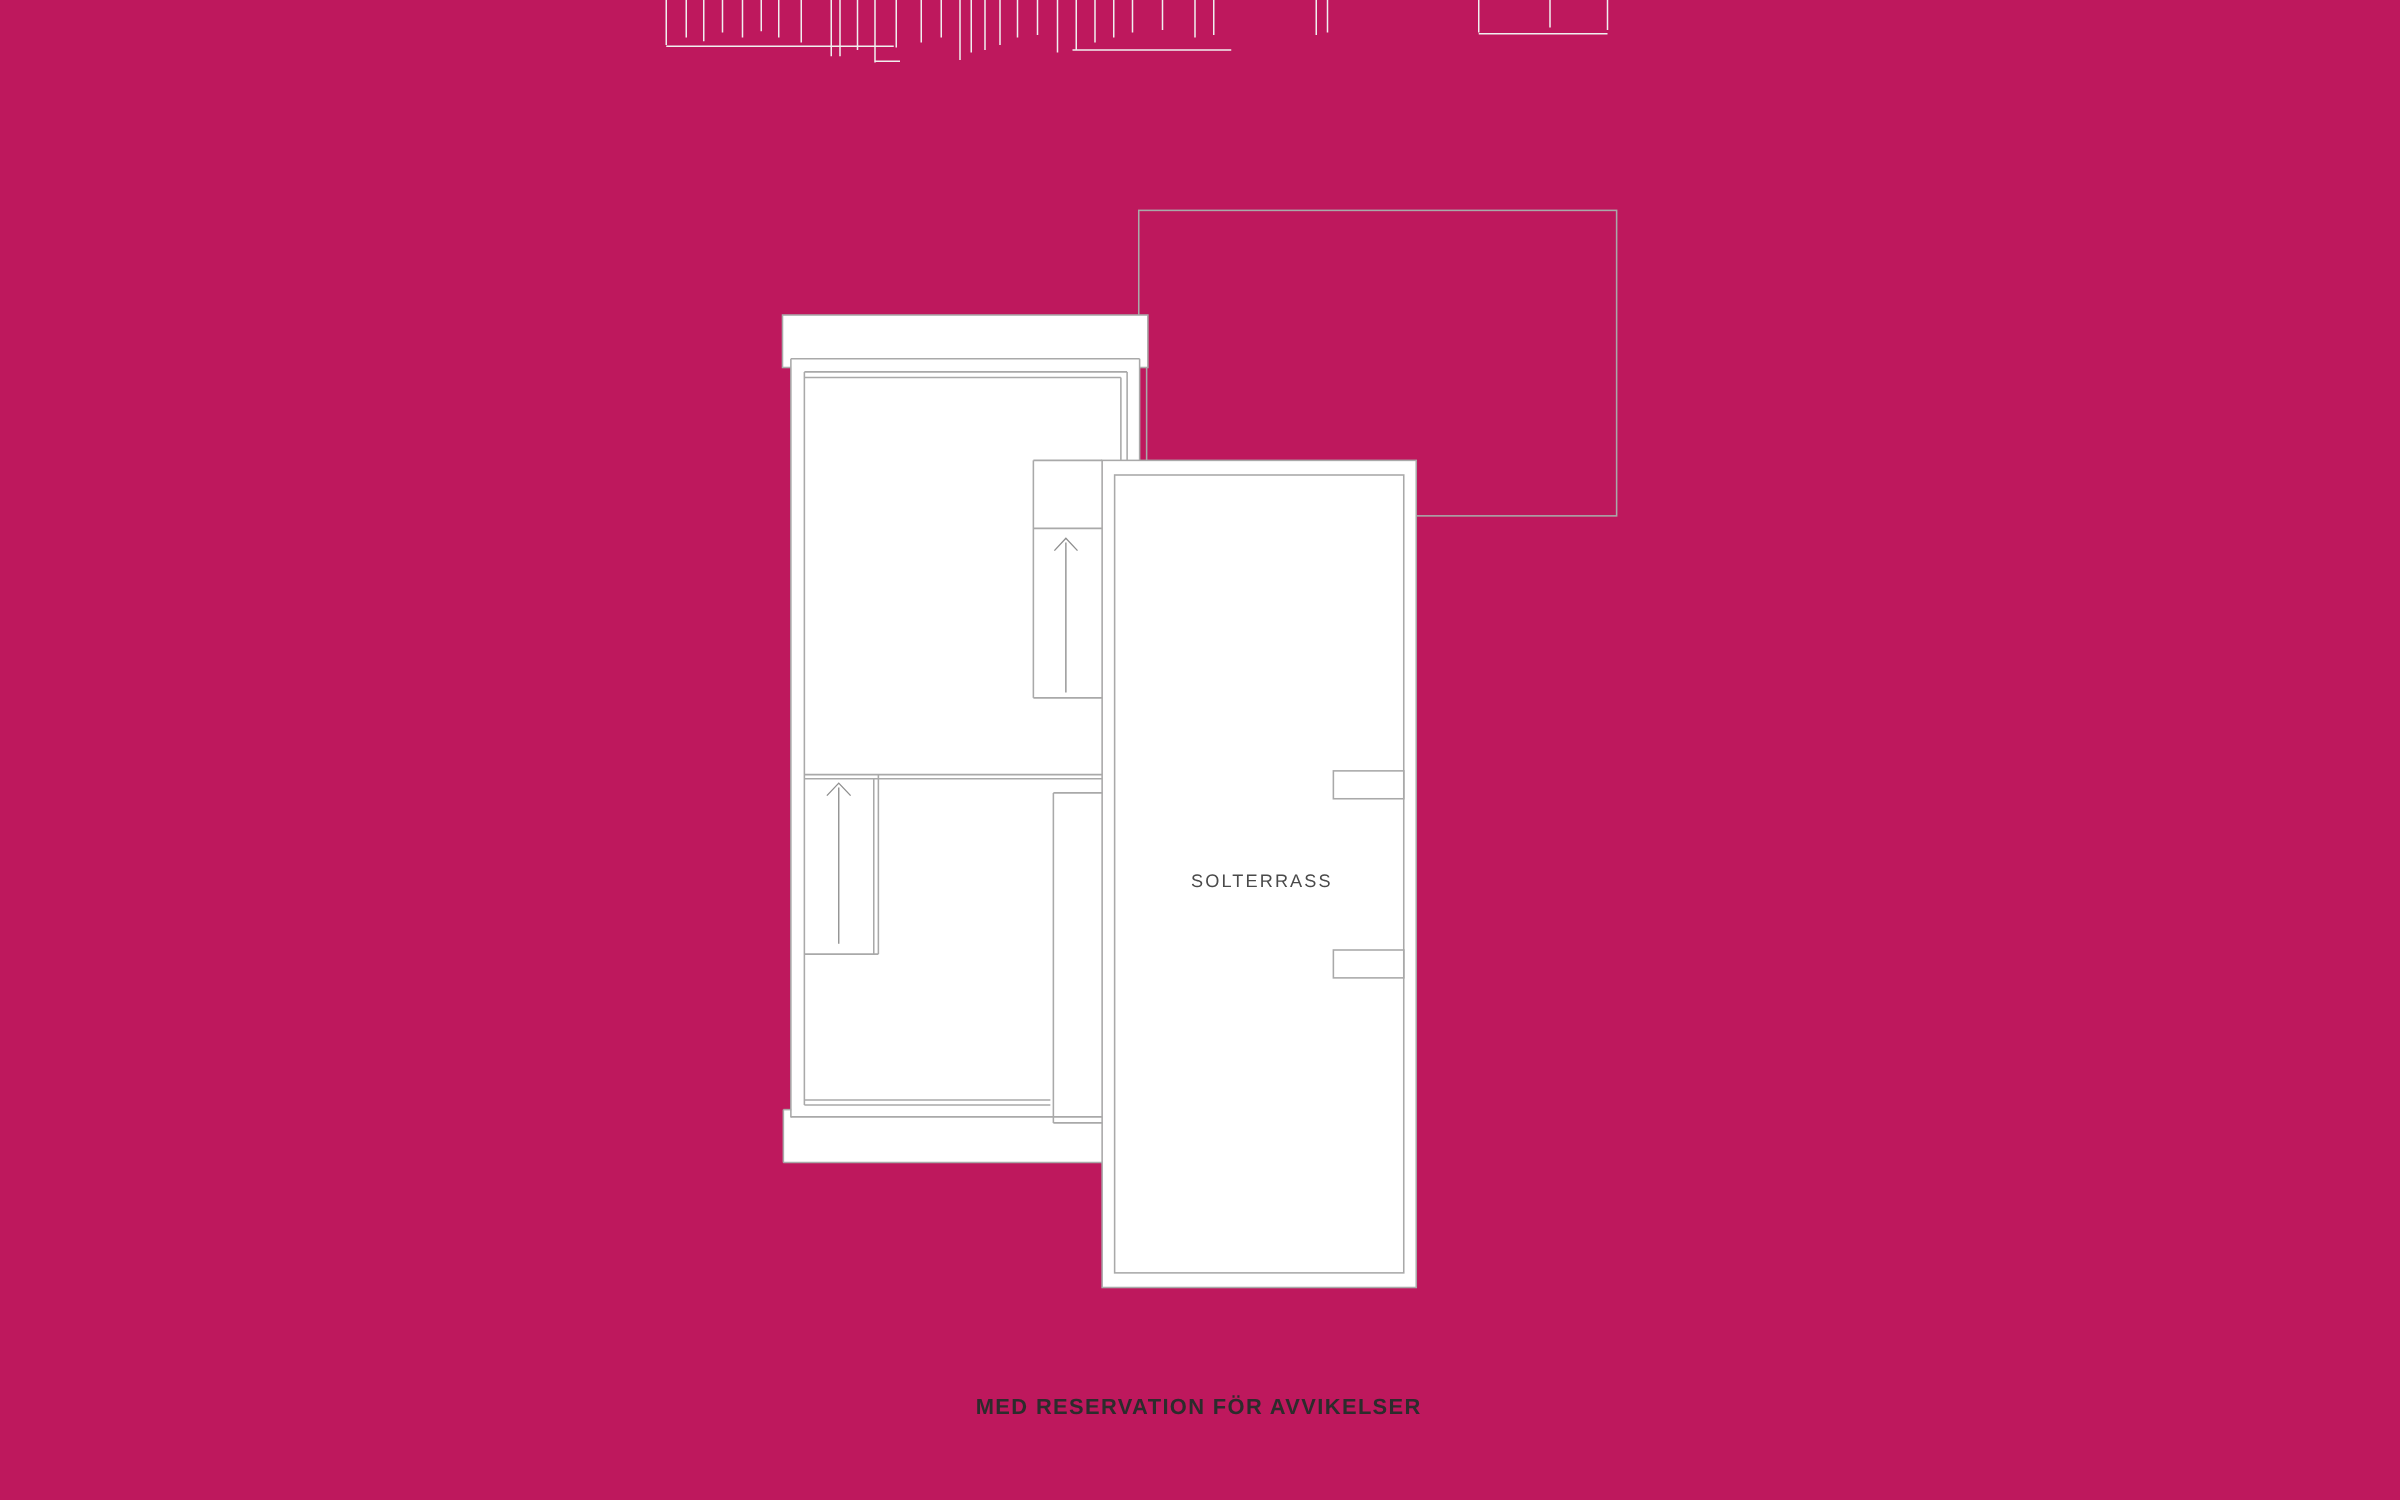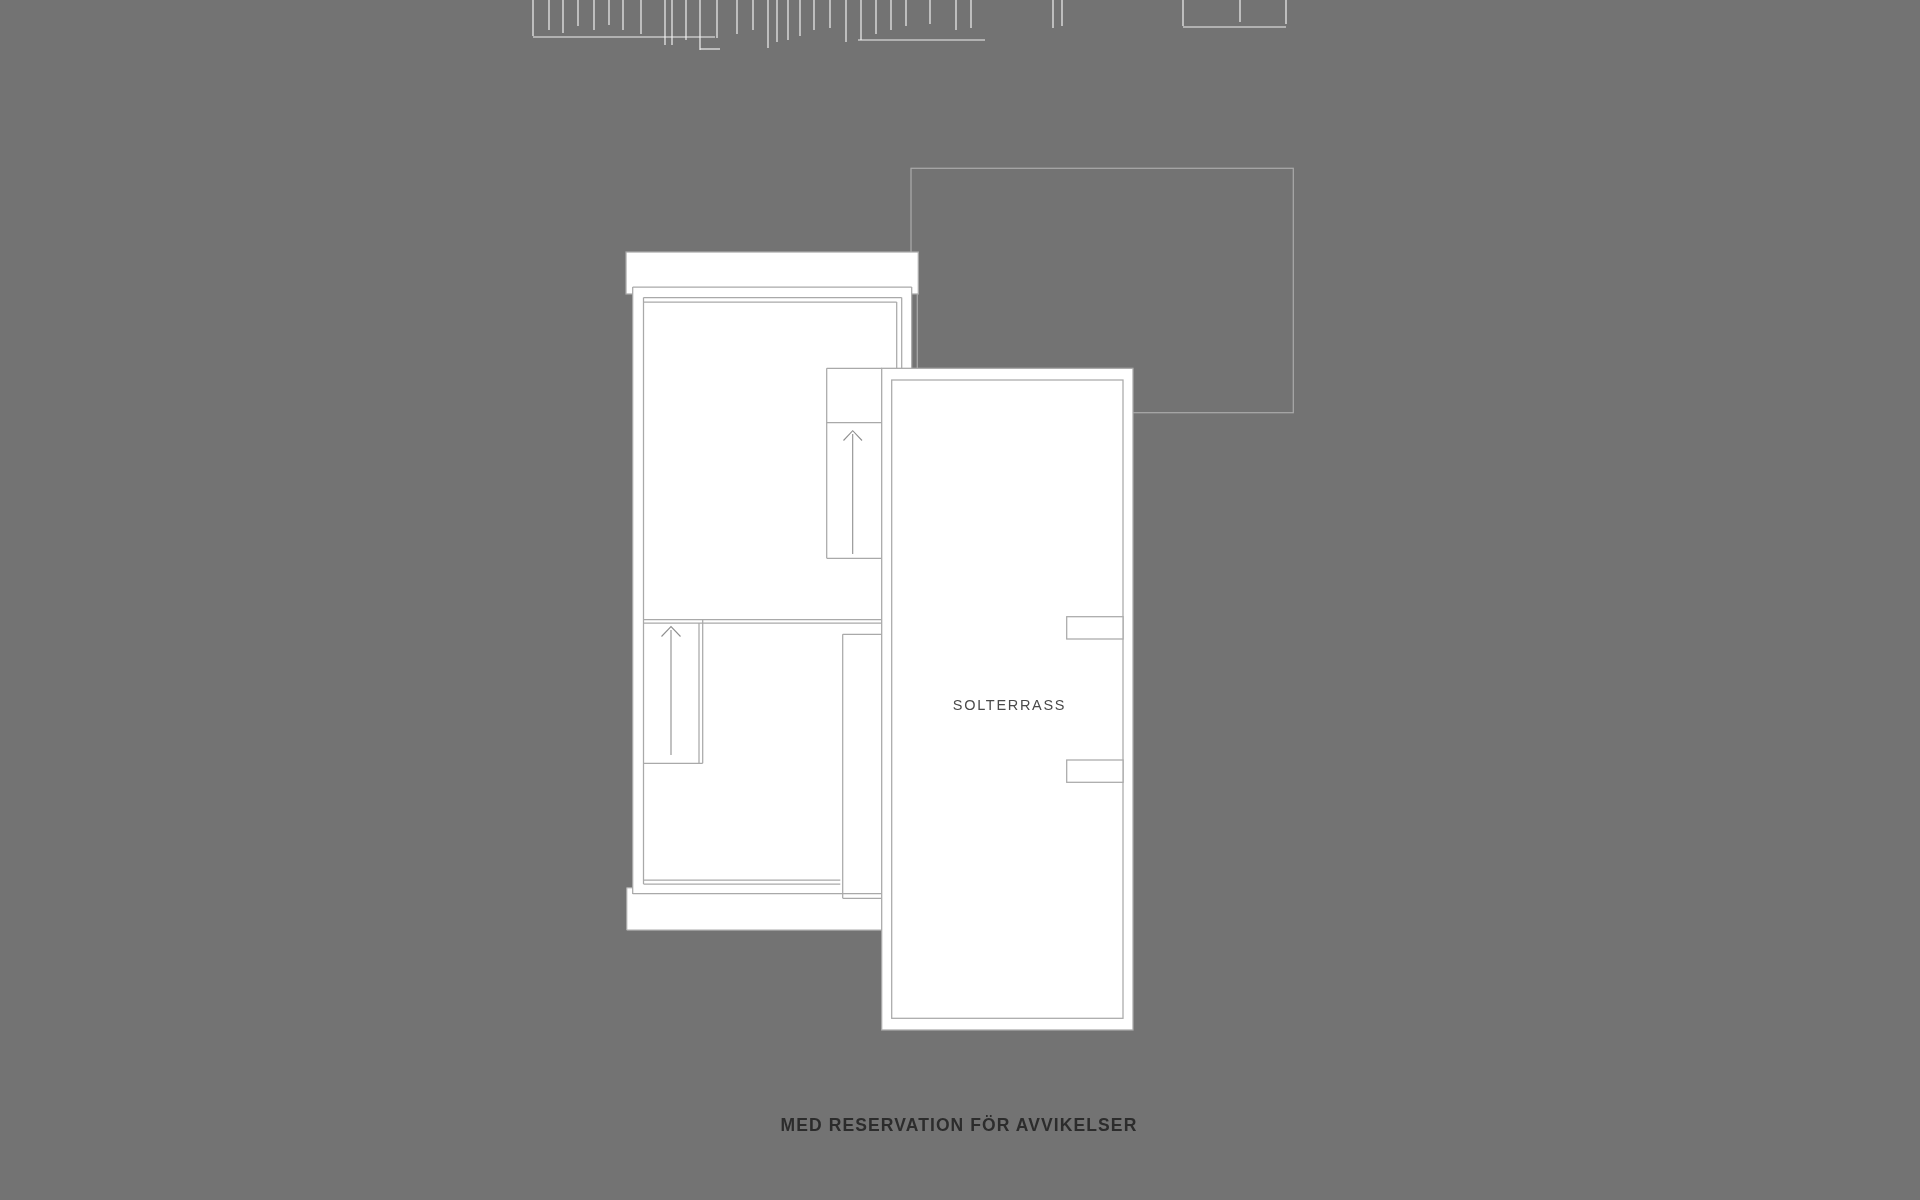--- a/index.html
+++ b/index.html
@@ -7,21 +7,21 @@
     padding: 0;
     background: #ffffff;
     width: 1920px;
     height: 1200px;
     overflow: hidden;
   }
   .page {
     position: relative;
     width: 1920px;
     height: 1200px;
-    background: #737373;
+    background: #be185d;
   }
   svg.plan {
     position: absolute;
     left: 0;
     top: 0;
     display: block;
   }
   text.room-label {
     font-family: "Liberation Sans", sans-serif;
     font-size: 14.5px;

